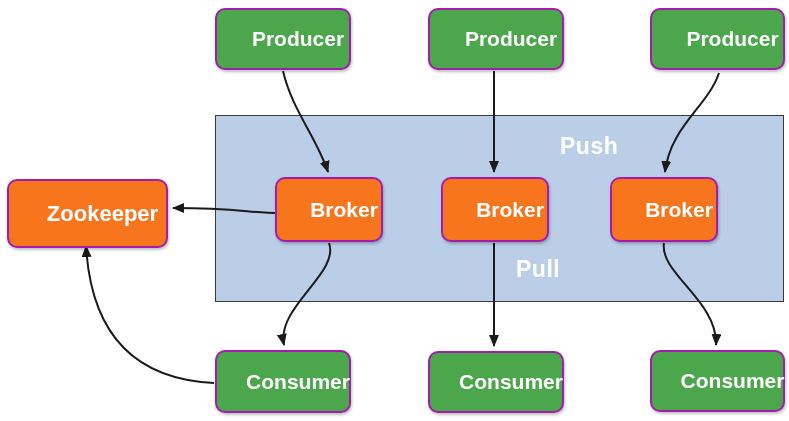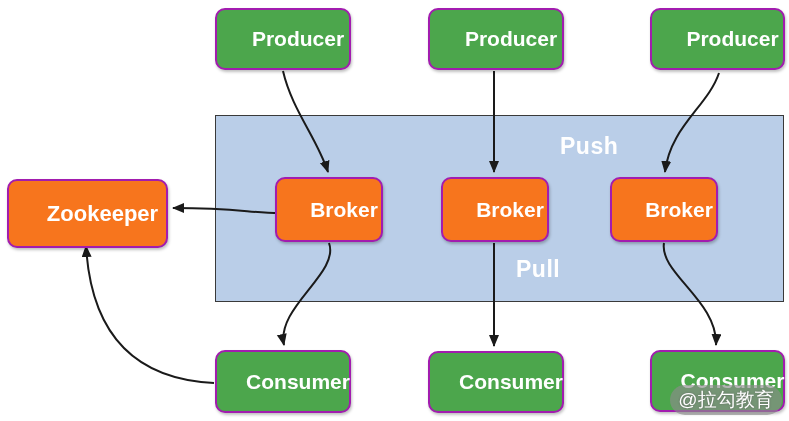--- a/index.html
+++ b/index.html
@@ -102,15 +102,14 @@
   <div class="node orange" id="zookeeper">Zookeeper</div>
 
   <div class="node orange" id="broker-1">Broker</div>
   <div class="node orange" id="broker-2">Broker</div>
   <div class="node orange" id="broker-3">Broker</div>
 
   <div class="node green" id="consumer-1">Consumer</div>
   <div class="node green" id="consumer-2">Consumer</div>
   <div class="node green" id="consumer-3">Consumer</div>
 
-  <div class="watermark">@拉勾教育</div>
 
 </div>
 
 </body></html>

